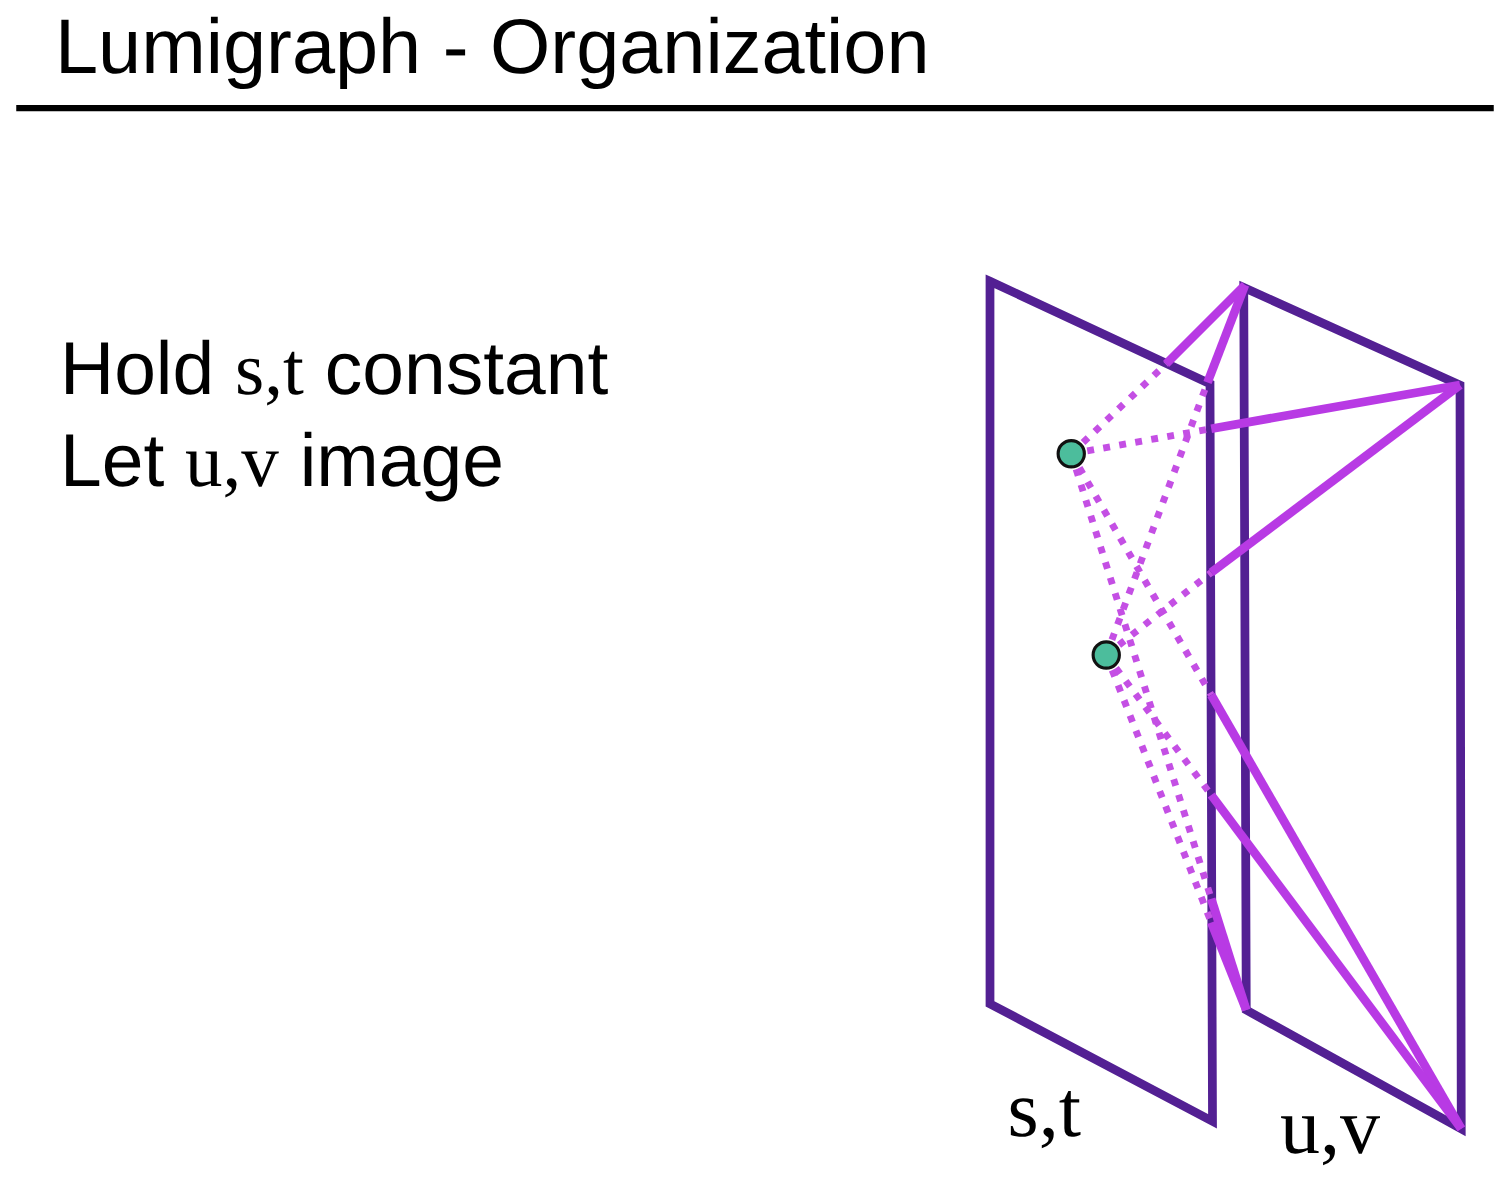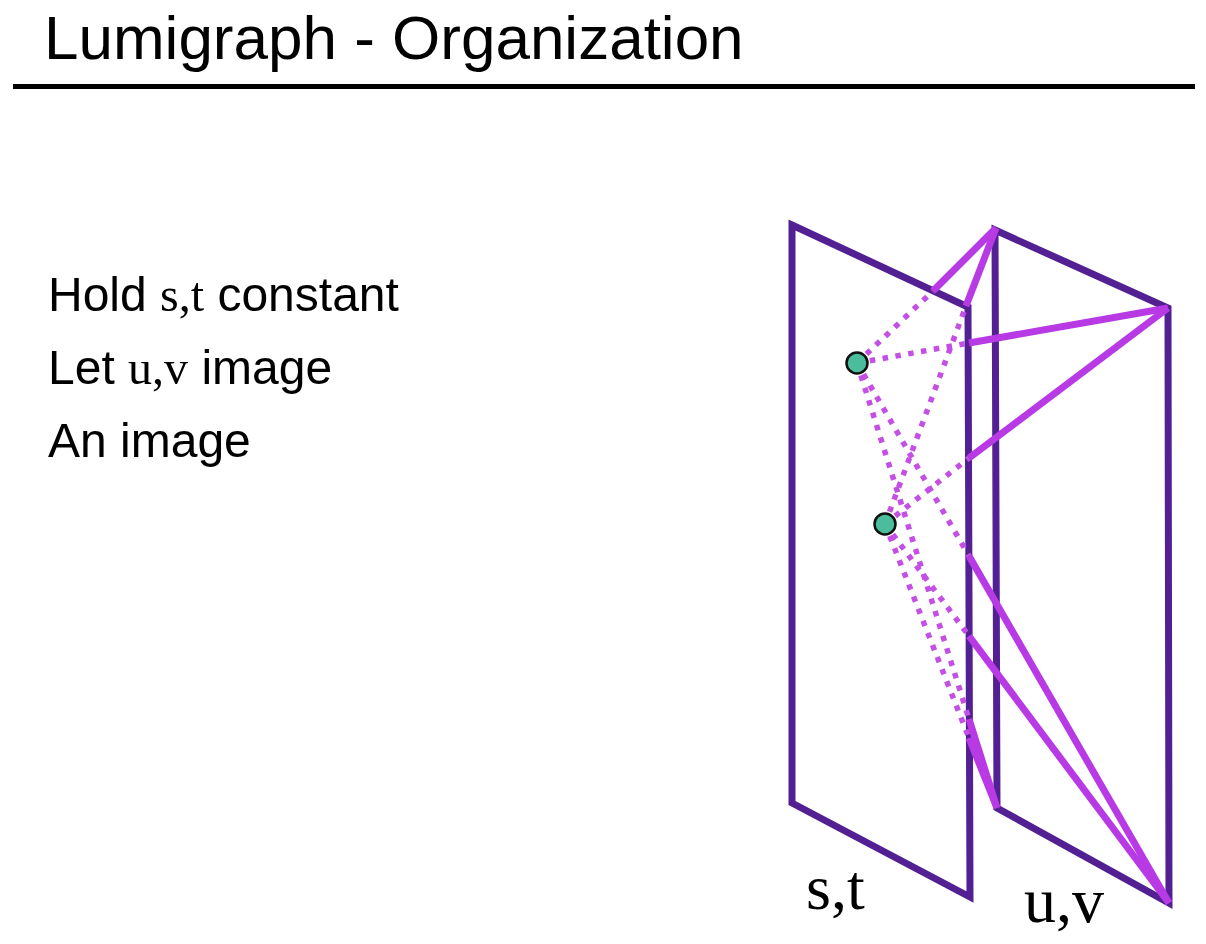--- a/index.html
+++ b/index.html
@@ -23,21 +23,21 @@
     position:absolute;left:44px;top:6px;
     font-size:62px;line-height:64px;letter-spacing:0;
     color:var(--text);white-space:nowrap;
   }
   .title-rule{
     position:absolute;left:13px;top:84px;
     width:1182px;height:5px;background:var(--text);
   }
   .body-text{
     position:absolute;left:48px;top:258px;
-    font-size:48px;line-height:73px;color:var(--text);
+    font-size:60px;line-height:73px;color:var(--text);
   }
   .body-line{white-space:pre;}
   .math{font-family:"Liberation Serif", serif;}
   svg.diagram{position:absolute;left:0;top:0;width:1206px;height:944px;}
   .plane{fill:#ffffff;stroke:var(--plane-outline);stroke-width:7;stroke-linejoin:miter;}
   .ray-solid{stroke:var(--ray-solid);stroke-width:7;fill:none;stroke-linecap:butt;}
   .ray-dashed{stroke:var(--ray-dashed);stroke-width:5.5;fill:none;stroke-linecap:butt;stroke-dasharray:5.5 7.5;}
   .sample-dot{fill:var(--sample-dot-fill);stroke:var(--sample-dot-stroke);stroke-width:2.5;}
   .plane-label{
     font-family:"Liberation Serif", serif;
@@ -48,21 +48,20 @@
 <body>
 
 <div class="slide">
 
   <div class="title">Lumigraph - Organization</div>
   <div class="title-rule"></div>
 
   <div class="body-text">
     <div class="body-line"><span>Hold </span><span class="math">s,t</span><span> constant</span></div>
     <div class="body-line"><span>Let </span><span class="math">u,v</span><span> image</span></div>
-    <div class="body-line"><span>An image</span><span class="math"></span><span></span></div>
   </div>
 
   <svg class="diagram" viewBox="0 0 1206 944" aria-hidden="true">
 
     <polygon class="plane" points="792,225 968,307 970,897 792,803"></polygon>
 
     <polygon class="plane" points="995,230 1168,308 1169,903 997,808"></polygon>
 
     <g>
       <line class="ray-solid" x1="933" y1="291" x2="996" y2="228"></line>

